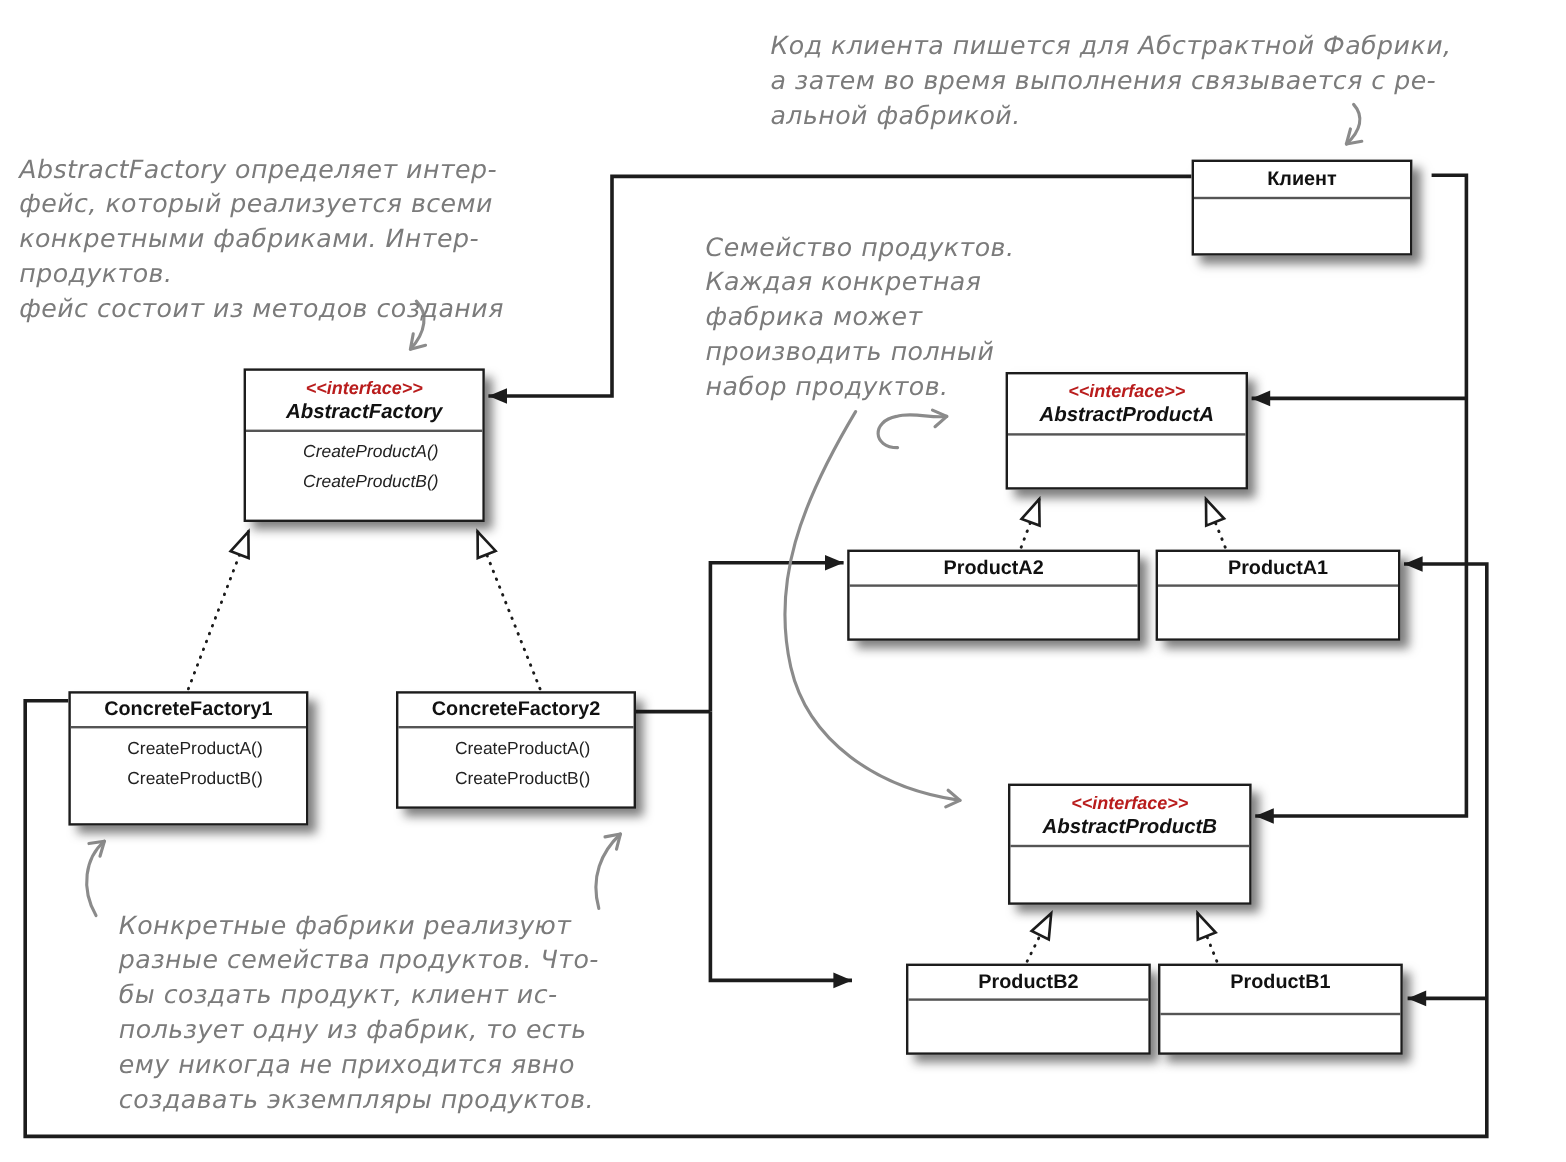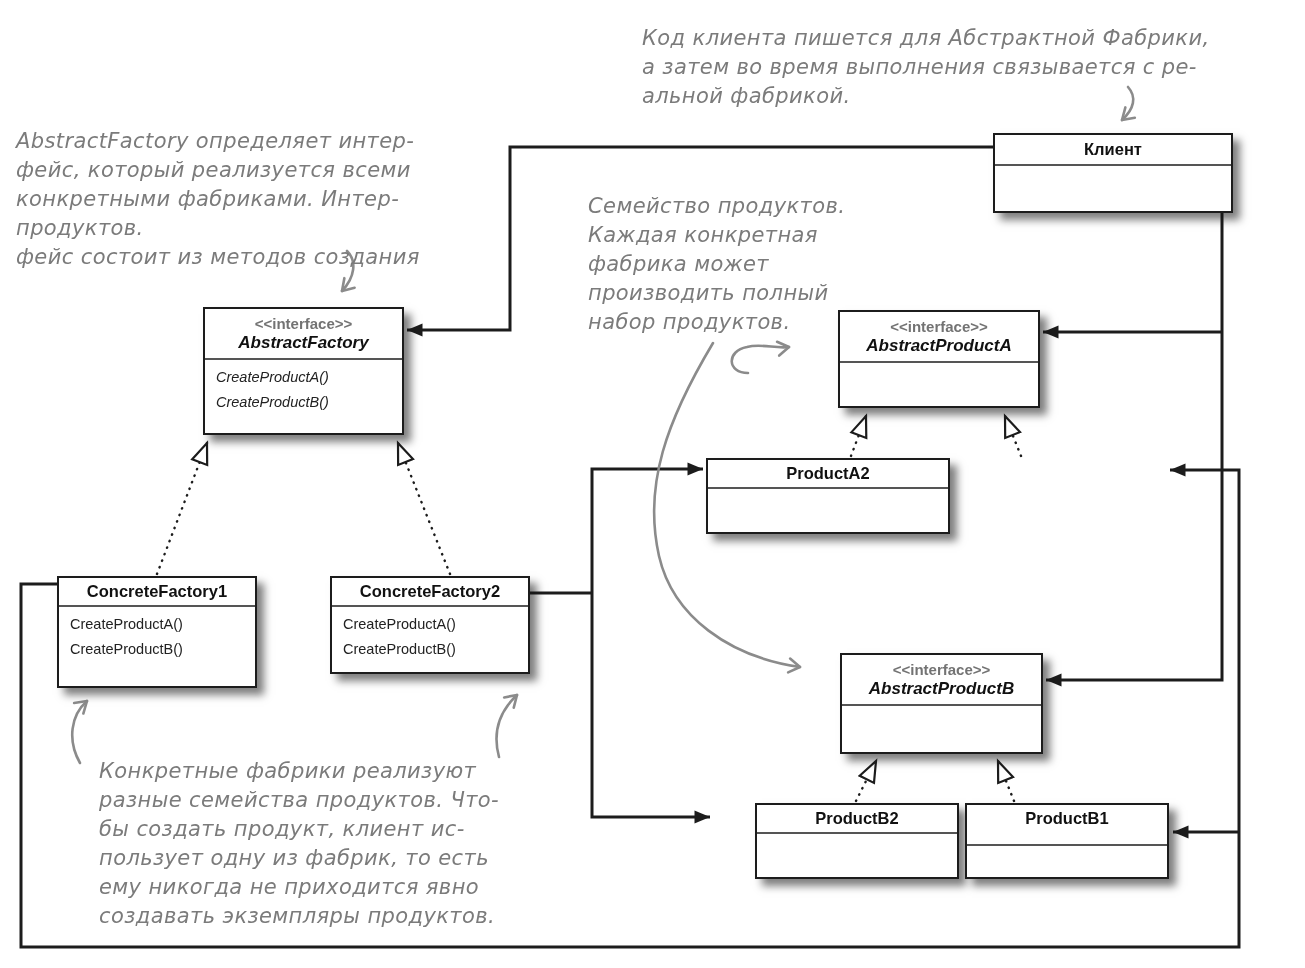--- a/index.html
+++ b/index.html
@@ -13,23 +13,23 @@
     position:absolute;z-index:2;background:#fff;border:2.5px solid #1c1c1c;
     box-shadow:7px 7px 8px rgba(20,20,20,0.55);
     display:flex;flex-direction:column;box-sizing:border-box;
   }
   .uml-head{
     display:flex;flex-direction:column;align-items:center;justify-content:center;
     flex:0 0 auto;
   }
   .uml-body{border-top:2px solid #555;flex:1 1 auto;padding:9px 0 0 11px;box-sizing:border-box;}
   .cname{font-weight:bold;font-size:16.5px;color:#111;line-height:1.15;}
-  .stereo{font-weight:bold;font-size:15px;color:#737373;line-height:1.2;}
+  .stereo{font-weight:bold;font-style:italic;font-size:15px;color:#b91c1c;line-height:1.2;}
   .iface .cname{font-style:italic;font-size:17px;}
-  .method{font-size:14.5px;color:#222;margin-bottom:9px;}
+  .method{font-size:14.5px;color:#222;margin-bottom:9px;text-align:center;}
   .it .method{font-style:italic;}
   
   .hand{
     position:absolute;z-index:3;color:#7b7b7b;font-style:italic;
     font-size:21px;line-height:1.38;letter-spacing:0.4px;white-space:nowrap;
     font-family:"DejaVu Sans", sans-serif;
   }
 </style>
 </head>
 <body>
@@ -103,21 +103,21 @@
 
   <div class="hand" style="left:99px;top:757px;">
     <div>Конкретные фабрики реализуют</div>
     <div>разные семейства продуктов. Что-</div>
     <div>бы создать продукт, клиент ис-</div>
     <div>пользует одну из фабрик, то есть</div>
     <div>ему никогда не приходится явно</div>
     <div>создавать экземпляры продуктов.</div>
   </div>
 
-  <div class="uml-box" style="left:993px;top:133px;width:240px;height:80px;">
+  <div class="uml-box" style="left:993px;top:133px;width:184px;height:80px;">
     <div class="uml-head" style="height:29px;">
       <div class="cname">Клиент</div>
     </div>
     <div class="uml-body"></div>
   </div>
 
   <div class="uml-box iface it" style="left:203px;top:307px;width:201px;height:128px;">
     <div class="uml-head" style="height:49px;">
       <div class="stereo">&lt;&lt;interface&gt;&gt;</div>
       <div class="cname">AbstractFactory</div>
@@ -136,20 +136,26 @@
     <div class="uml-body"></div>
   </div>
 
   <div class="uml-box" style="left:706px;top:458px;width:244px;height:76px;">
     <div class="uml-head" style="height:27px;">
       <div class="cname">ProductA2</div>
     </div>
     <div class="uml-body"></div>
   </div>
 
+  <div class="uml-box" style="left:963px;top:458px;width:204px;height:76px;">
+    <div class="uml-head" style="height:27px;">
+      <div class="cname">ProductA1</div>
+    </div>
+    <div class="uml-body"></div>
+  </div>
 
   <div class="uml-box" style="left:57px;top:576px;width:200px;height:112px;">
     <div class="uml-head" style="height:27px;">
       <div class="cname">ConcreteFactory1</div>
     </div>
     <div class="uml-body">
       <div class="method">CreateProductA()</div>
       <div class="method">CreateProductB()</div>
     </div>
   </div>

